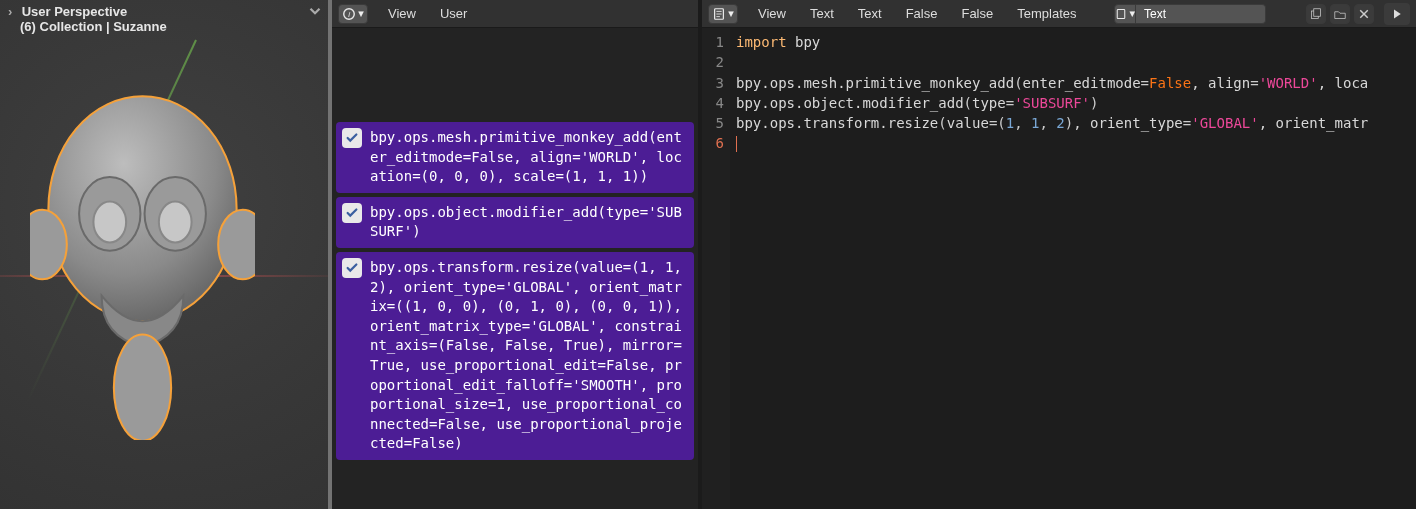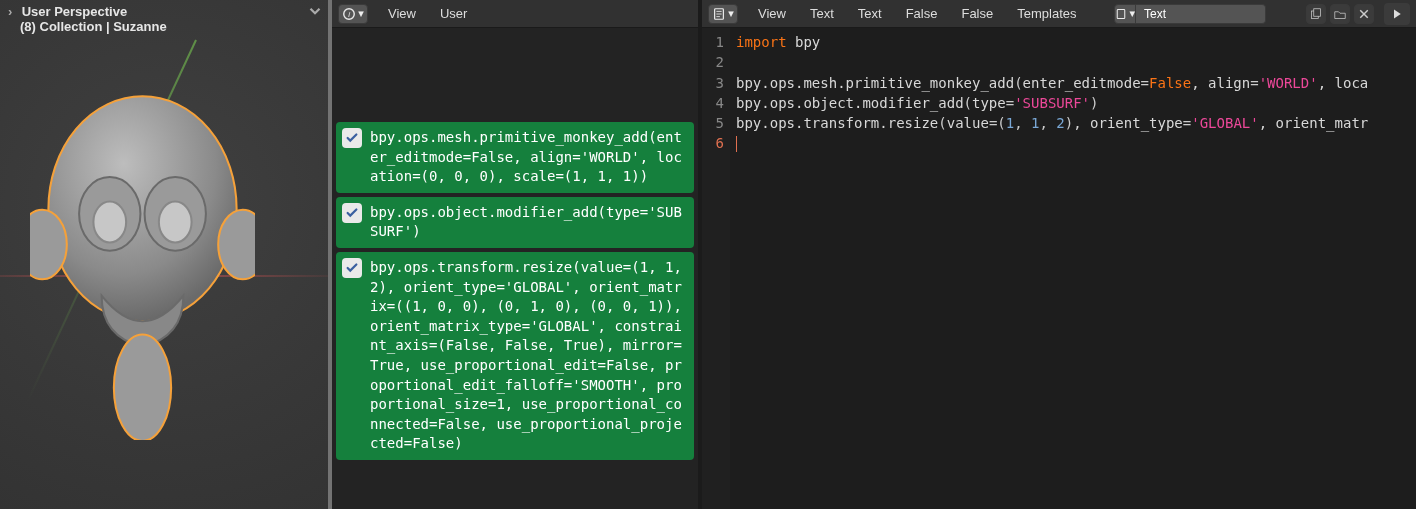--- a/index.html
+++ b/index.html
@@ -102,21 +102,21 @@
     cursor: pointer;
     font-size: 13px;
   }
 
   .log-body {
     flex: 1;
     overflow-y: auto;
     padding: 94px 4px 4px 4px;
   }
   .log-entry {
-    background: #15803d;
+    background: #4c1d95;
     color: #fff;
     border-radius: 4px;
     margin-bottom: 4px;
     padding: 6px 8px 6px 34px;
     position: relative;
     font-family: "DejaVu Sans Mono","Consolas",monospace;
     font-size: 14px;
     line-height: 1.4;
     word-break: break-all;
   }
@@ -204,21 +204,21 @@
     flex: 1;
     padding: 4px 0 0 6px;
     font-family: "DejaVu Sans Mono","Consolas",monospace;
     font-size: 14px;
     line-height: 1.45;
     white-space: pre;
     color: #d8d8d8;
     overflow: hidden;
     position: relative;
   }
-  .kw { color: #f97316; }
+  .kw { color: #fdba74; }
   .bool { color: #f97316; }
   .num { color: #7aa8d6; }
   .str { color: #ec4899; }
   .op { color: #cccccc; }
   .caret {
     display:inline-block; width:1px; height:16px; background:#e07050; vertical-align:middle;
   }
 
   
   .region-arrow {
@@ -259,21 +259,21 @@
       </g>
     </svg>
   </div>
 
   <div class="cursor3d"></div>
 
   <div class="viewport-header-wrap">
     <div class="viewport-header">
       <span class="chev">›</span>
       <span>User Perspective</span><br>
-      <span style="padding-left:12px">(8) Collection | Suzanne</span>
+      <span style="padding-left:12px">(6) Collection | Suzanne</span>
     </div>
   </div>
 
   <div class="region-arrow">
     <svg viewBox="0 0 16 16">
         <path d="M4 6 l4 4 l4 -4" stroke="#aaa" stroke-width="2" fill="none"></path>
       </svg>
   </div>
 </div>
 

